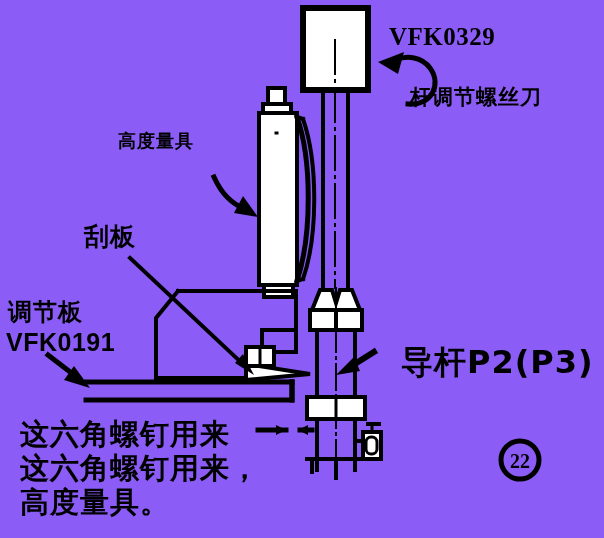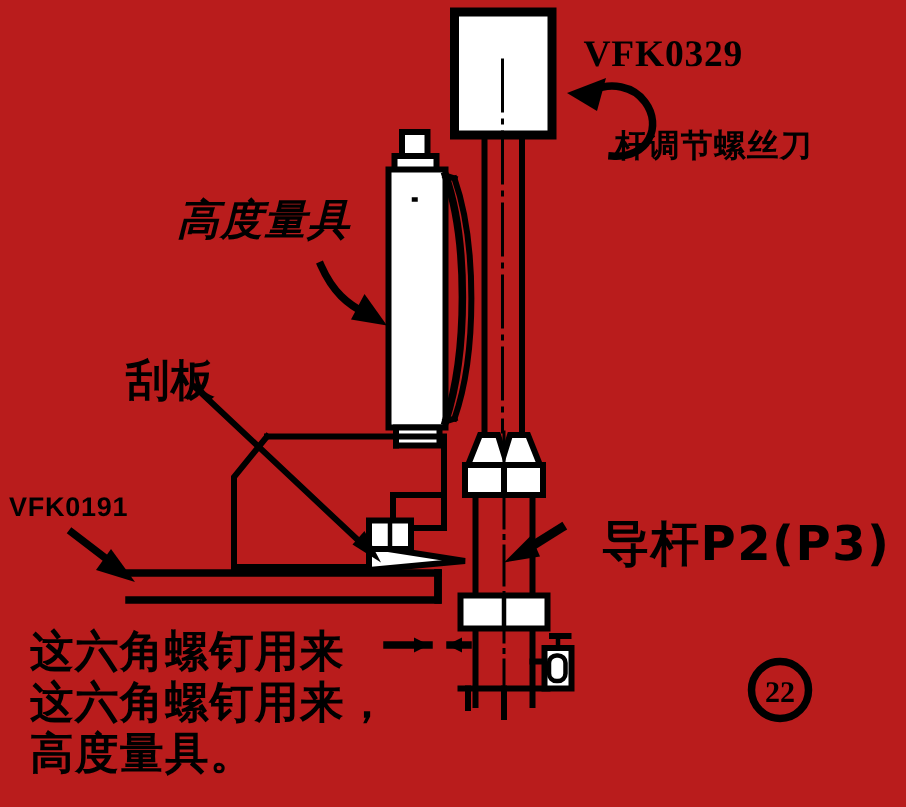--- a/index.html
+++ b/index.html
@@ -5,21 +5,21 @@
 <style>
   html, body {
     margin: 0;
     padding: 0;
     background: #ffffff;
   }
   #page {
     position: relative;
     width: 604px;
     height: 538px;
-    background: #b91c1c;
+    background: #8b5cf6;
     overflow: hidden;
     font-family: "Liberation Sans", "DejaVu Sans", sans-serif;
   }
   #drawing {
     position: absolute;
     left: 0;
     top: 0;
     width: 604px;
     height: 538px;
   }
@@ -40,24 +40,24 @@
     font-weight: 700;
     letter-spacing: 0.5px;
   }
   .latsans {
     font-family: "Liberation Sans", "DejaVu Sans", sans-serif;
     font-weight: 700;
     letter-spacing: 0.5px;
   }
   #lbl-vfk0329      { left: 389px; top: 22px;  font-size: 25px; }
   #lbl-screwdriver  { left: 410px; top: 85px;  font-size: 21px; }
-  #lbl-height-gauge { left: 118px; top: 130px; font-size: 28px; font-style: italic; }
-  #lbl-scraper      { left: 84px;  top: 236px; font-size: 29px; }
+  #lbl-height-gauge { left: 118px; top: 130px; font-size: 18px; }
+  #lbl-scraper      { left: 84px;  top: 222px; font-size: 25px; }
   #lbl-adjplate     { left: 8px;   top: 298px; font-size: 24px; }
-  #lbl-vfk0191      { left: 6px;   top: 328px; font-size: 18px; }
+  #lbl-vfk0191      { left: 6px;   top: 328px; font-size: 25px; }
   #lbl-guiderod     { left: 401px; top: 344px; font-size: 32px; }
   #note-block       { left: 20px;  top: 417px; font-size: 29px; }
   #note-block div { margin: 0; padding: 0; }
   .note-l3 { padding-left: 22px; }
   #page-number {
     position: absolute;
     left: 497px;
     top: 437px;
     width: 46px;
     height: 46px;
@@ -183,20 +183,21 @@
   </svg>
 
   <div class="lbl lat" id="lbl-vfk0329">VFK0329</div>
 
   <div class="lbl cjk" id="lbl-screwdriver">杆调节螺丝刀</div>
 
   <div class="lbl cjk" id="lbl-height-gauge">高度量具</div>
 
   <div class="lbl cjk" id="lbl-scraper">刮板</div>
 
+  <div class="lbl cjk" id="lbl-adjplate">调节板</div>
 
   <div class="lbl latsans" id="lbl-vfk0191">VFK0191</div>
 
   <div class="lbl cjk" id="lbl-guiderod">导杆P2(P3)</div>
 
   <div class="lbl cjk" id="note-block">
     <div>这六角螺钉用来</div>
     <div>这六角螺钉用来，</div>
     <div class="note-l3">高度量具。</div>
   </div>

